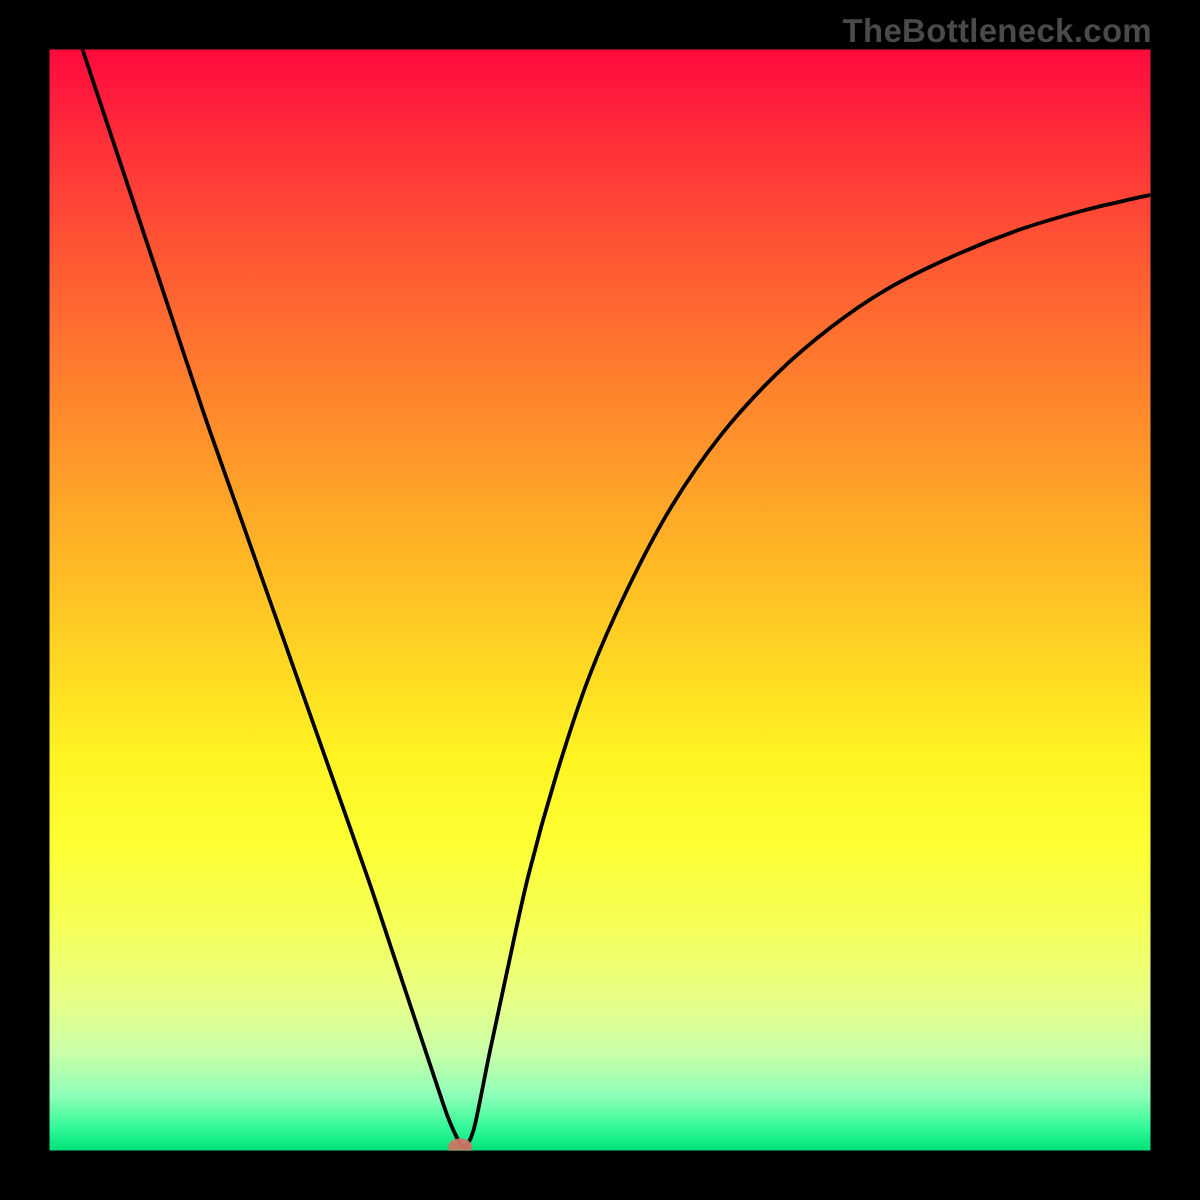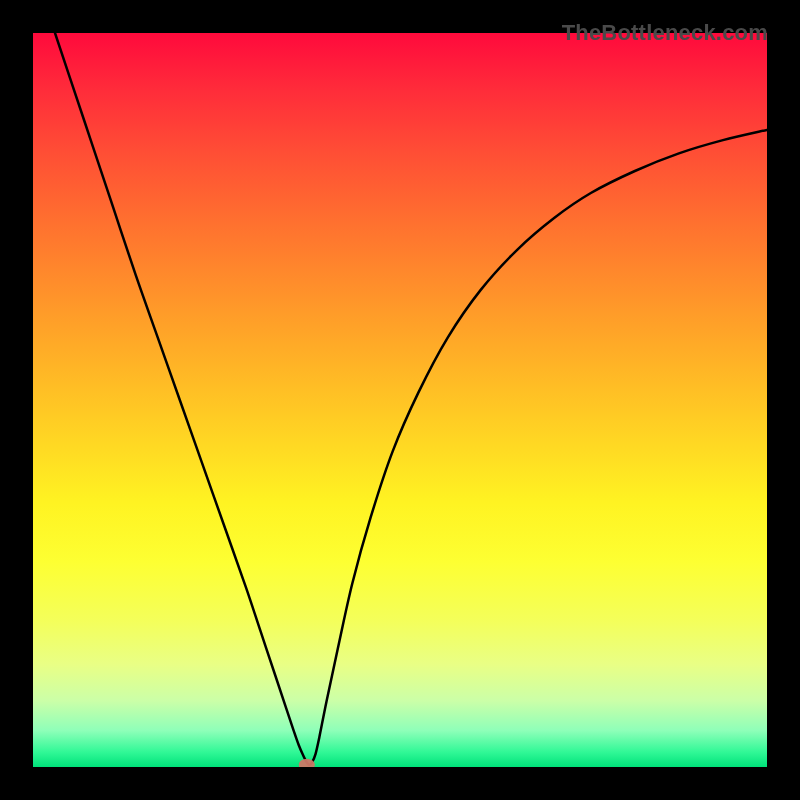--- a/index.html
+++ b/index.html
@@ -24,21 +24,21 @@
       #fdff32 72%,
       #f4ff5a 80%,
       #e9ff85 86%,
       #cbffa8 91%,
       #8fffb9 95%,
       #30f896 98%,
       #00e27a 100%);
   }
   .watermark {
     position: absolute;
-    top: 20px;
+    top: 8px;
     right: 32px;
     font-size: 22px;
     font-weight: bold;
     color: #4a4a4a;
     letter-spacing: 0.2px;
   }
   .curve { position: absolute; left: 33px; top: 33px; width: 734px; height: 734px; pointer-events: none; }
 </style>
 </head>
 <body>

